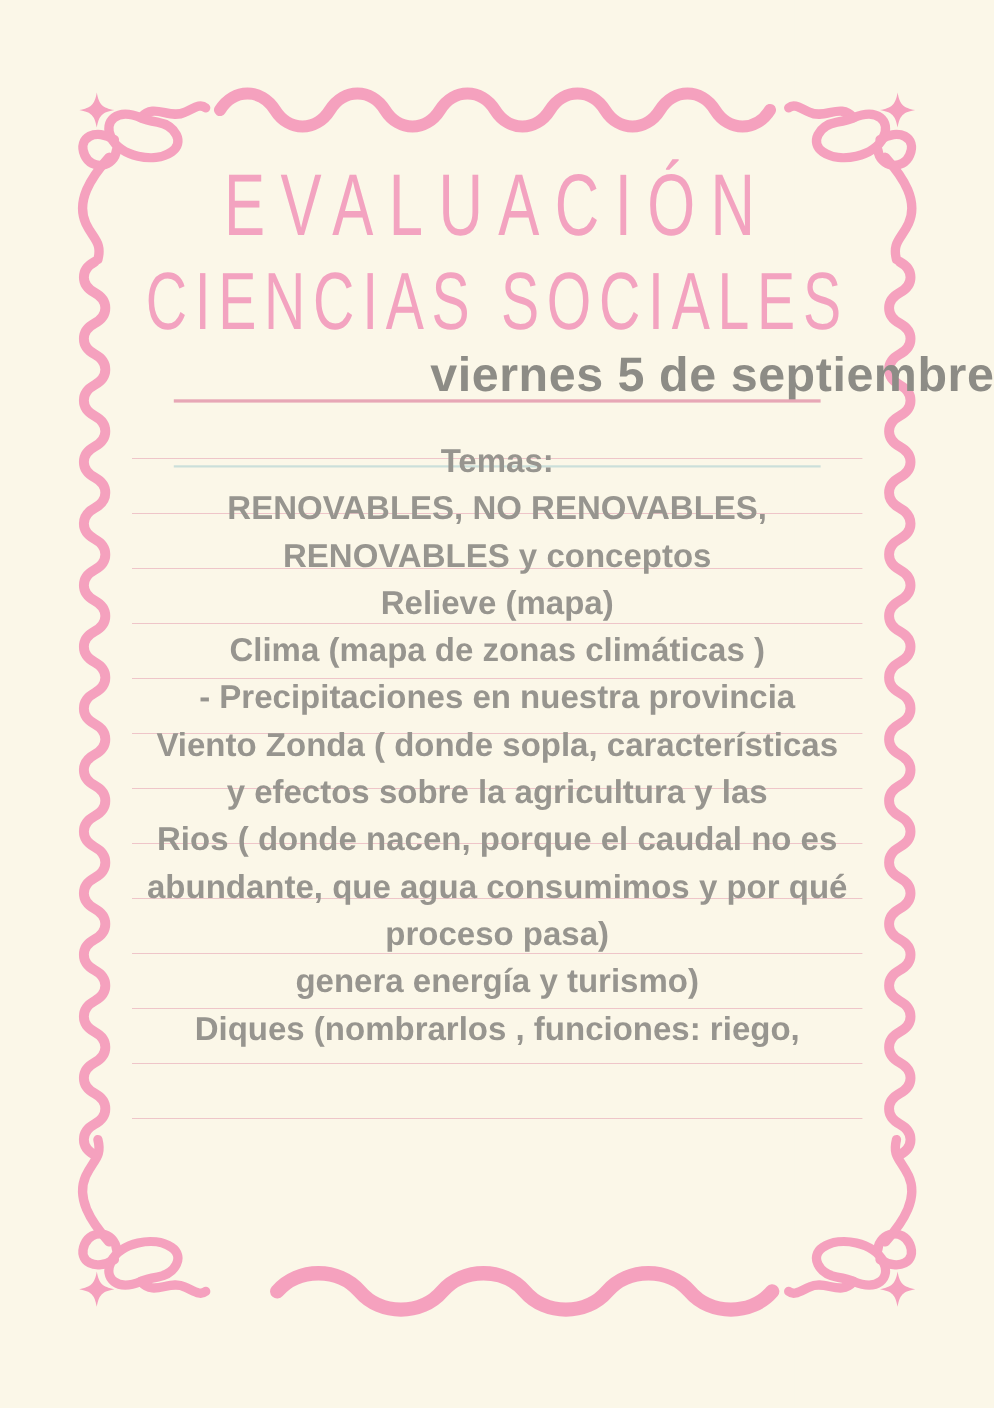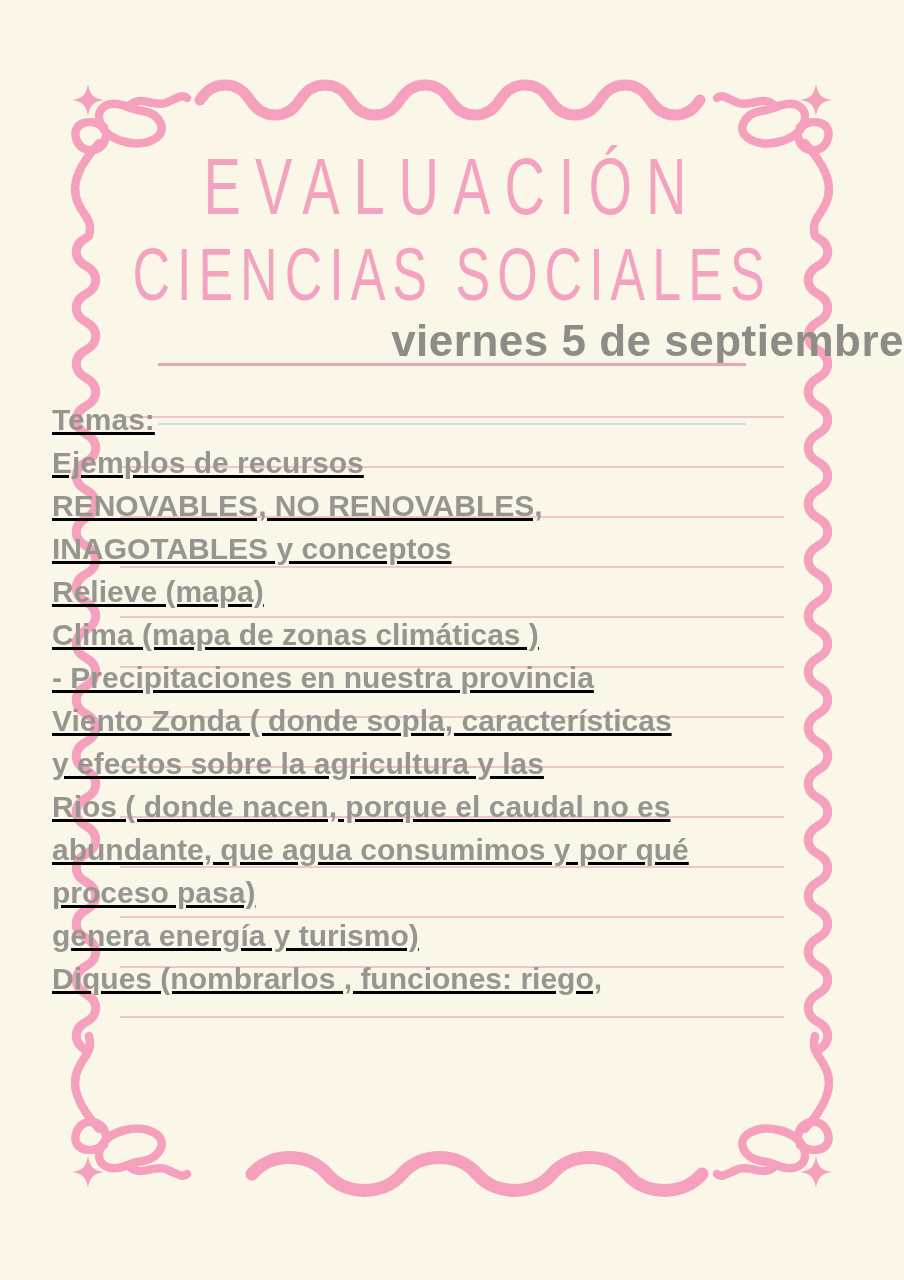--- a/index.html
+++ b/index.html
@@ -25,21 +25,21 @@
 
   .title{position:absolute;left:0;width:904px;text-align:center;color:var(--title-pink);
     font-weight:400;transform-origin:top center;white-space:nowrap;}
   .title.l1{top:140px;font-size:56px;letter-spacing:14px;transform:scaleY(1.42);}
   .title.l2{top:232px;font-size:52px;letter-spacing:7px;transform:scaleY(1.42);}
 
   .date{position:absolute;top:316px;left:0;width:904px;text-align:right;
     font-size:44px;font-weight:700;color:var(--gray-dark);letter-spacing:.5px;}
   .date-underline{position:absolute;top:363px;left:158px;width:588px;height:3px;background:var(--rule-pink);}
 
-  .topics{position:absolute;top:398px;left:52px;width:800px;text-decoration:underline;}
+  .topics{position:absolute;top:398px;left:52px;width:800px;text-align:center;}
   .topic-line{height:43px;line-height:43px;font-size:30px;font-weight:700;color:var(--gray);white-space:nowrap;}
 </style>
 </head>
 <body>
 
 <div class="page">
 
   <svg class="border-art" viewBox="0 0 904 1280" fill="none" stroke="currentColor" stroke-linecap="round" stroke-linejoin="round">
     <defs>
       <g id="bowTL">
@@ -66,23 +66,22 @@
   <div class="teal-line"></div>
 
   <h1 class="title l1">EVALUACIÓN</h1>
   <h1 class="title l2">CIENCIAS SOCIALES</h1>
 
   <div class="date">viernes 5 de septiembre</div>
   <div class="date-underline"></div>
 
   <div class="topics">
       <div class="topic-line">Temas:</div>
-      <div class="topic-line">Ejemplos de recursos</div>
       <div class="topic-line">RENOVABLES, NO RENOVABLES,</div>
-      <div class="topic-line">INAGOTABLES y conceptos</div>
+      <div class="topic-line">RENOVABLES y conceptos</div>
       <div class="topic-line">Relieve (mapa)</div>
       <div class="topic-line">Clima (mapa de zonas climáticas )</div>
       <div class="topic-line">- Precipitaciones en nuestra provincia</div>
       <div class="topic-line">Viento Zonda ( donde sopla, características</div>
       <div class="topic-line">y efectos sobre la agricultura y las</div>
       <div class="topic-line">Rios ( donde nacen, porque el caudal no es</div>
       <div class="topic-line">abundante, que agua consumimos y por qué</div>
       <div class="topic-line">proceso pasa)</div>
       <div class="topic-line">genera energía y turismo)</div>
       <div class="topic-line">Diques (nombrarlos , funciones: riego,</div>

